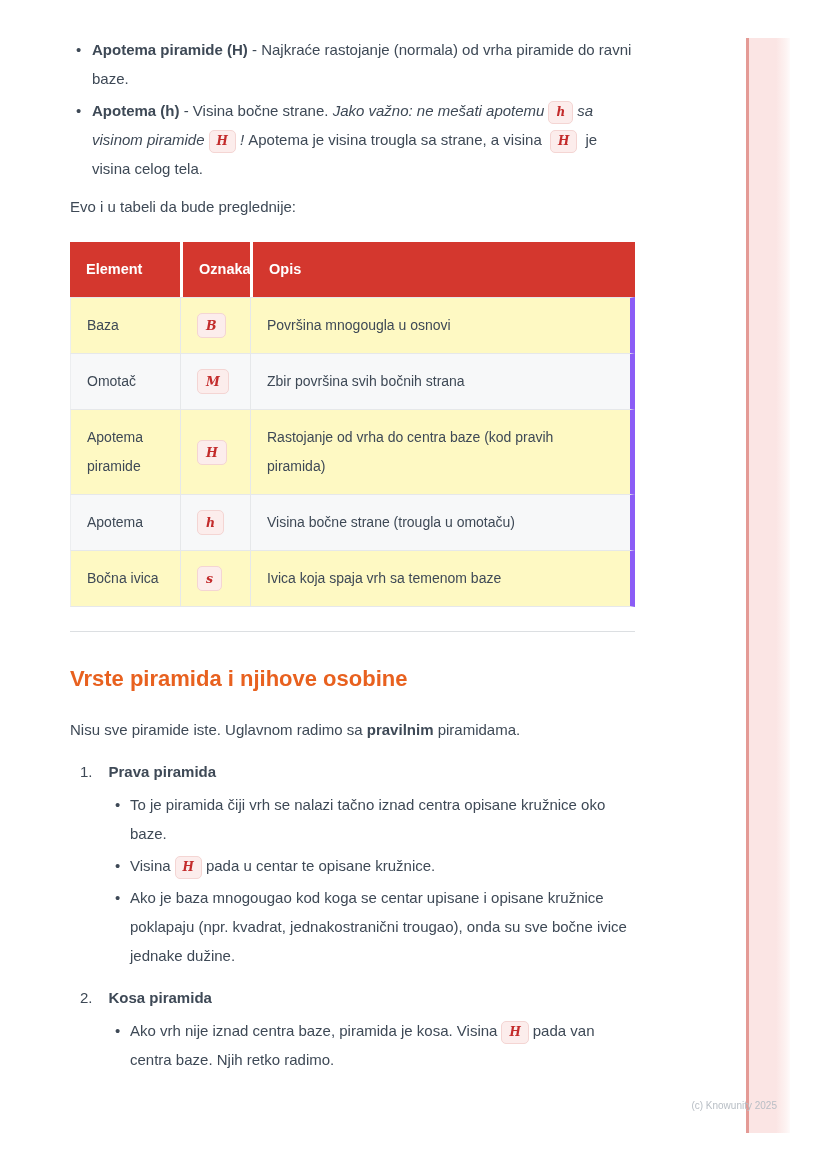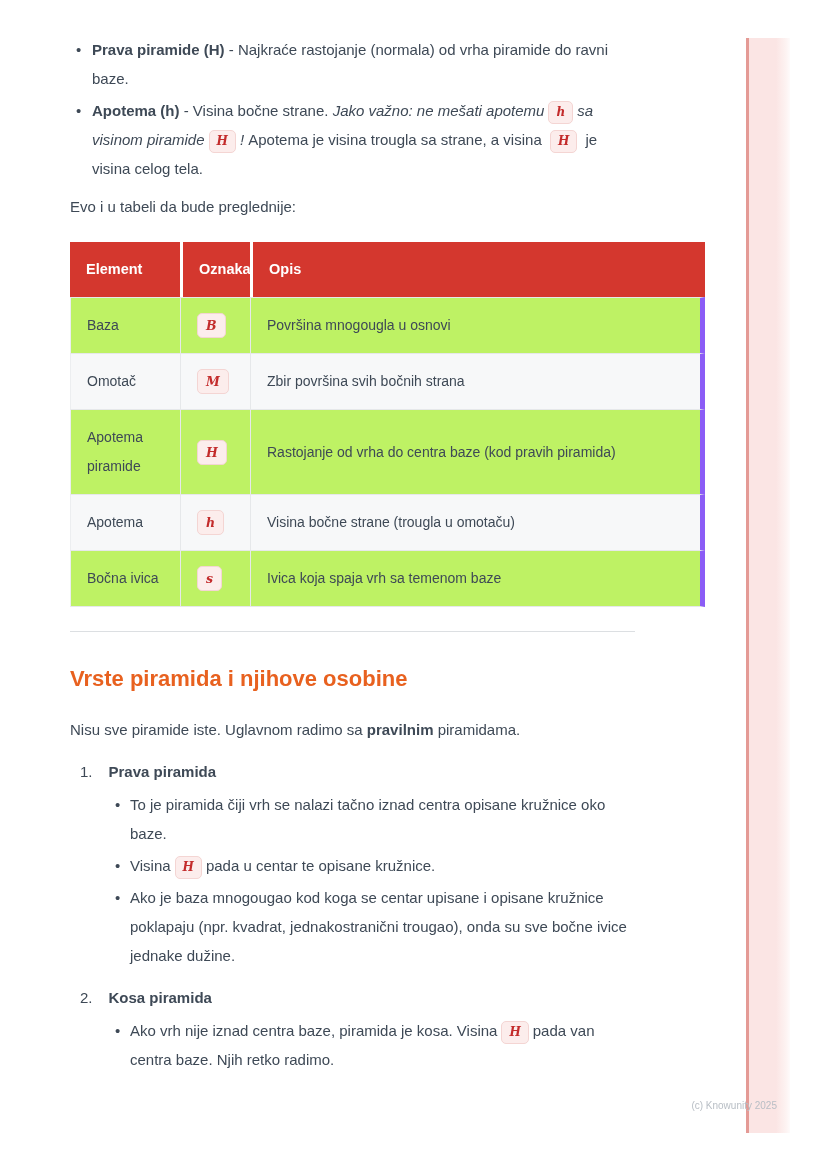--- a/index.html
+++ b/index.html
@@ -8,26 +8,26 @@
   .stripe{position:absolute;left:746px;top:38px;width:44px;height:1095px;z-index:1;
         background:linear-gradient(to right,#e49a95 0,#e49a95 3px,#fbe5e4 3px,#fbe5e4 30px,#fdf3f2 40px,#fefbfb 44px);}
   .content{position:absolute;left:70px;top:0;width:565px;z-index:2;}
   b{font-weight:bold}
   i{font-style:italic}
   .intro{list-style:none;margin:35px 0 0;padding:0;}
   .intro>li{position:relative;padding-left:22px;font-size:15px;line-height:29px;}
   .intro>li+li{margin-top:3px;}
   .intro>li::before{content:"•";position:absolute;left:6px;color:#3e4956;}
   .lead{margin:9px 0 0;font-size:15px;line-height:29px;}
-  table.el{border-collapse:separate;border-spacing:0;width:635px;margin-top:21px;font-size:14px;table-layout:fixed;}
+  table.el{border-collapse:separate;border-spacing:0;width:565px;margin-top:21px;font-size:14px;table-layout:fixed;}
   col.c1{width:110px}col.c2{width:70px}
   thead th{background:#d4372e;color:#ffffff;text-align:left;font-weight:bold;font-size:14.5px;
         line-height:21px;padding:17px 16px;border-left:3px solid #ffffff;}
   thead th:first-child{border-left:none;}
-  tbody td{padding:13px 16px;line-height:29px;vertical-align:middle;background:#bef264;
+  tbody td{padding:13px 16px;line-height:29px;vertical-align:middle;background:#fef9c3;
         border-top:1px solid #e6e8ea;border-left:1px solid #e6e8ea;}
   tbody td:first-child{border-left:1px solid #eceef0;}
   tbody td:last-child{border-right:5px solid #8b5cf6;}
   tbody tr:last-child td{border-bottom:1px solid #e6e8ea;}
   tbody tr:nth-child(even) td{background:#f7f8f9;}
   td.cel1{padding-right:6px;}
   .chip{display:inline-block;background:#fcedec;border:1px solid #f4d5d3;border-radius:5px;
         color:#c32b2b;font-family:"DejaVu Serif",serif;font-style:italic;font-weight:bold;
         font-size:12.5px;line-height:15px;padding:4px 8px;}
   .chip-inline{margin:0 4px;padding:3px 7px;font-size:12px;}
@@ -47,21 +47,21 @@
 </style>
 </head>
 <body>
 
 <div class="page">
   <div class="stripe"></div>
 
   <div class="content">
 
     <ul class="intro">
-      <li><b>Prava piramide (H)</b><span> - Najkraće rastojanje (normala) od vrha piramide do ravni baze.</span></li>
+      <li><b>Apotema piramide (H)</b><span> - Najkraće rastojanje (normala) od vrha piramide do ravni baze.</span></li>
       <li><b>Apotema (h)</b><span> - Visina bočne strane. </span><i>Jako važno: ne mešati apotemu</i><span class="chip chip-inline">h</span><i>sa visinom piramide</i><span class="chip chip-inline">H</span><i>! </i><span>Apotema je visina trougla sa strane, a visina </span><span class="chip chip-inline">H</span><span> je visina celog tela.</span></li>
     </ul>
 
     <p class="lead">Evo i u tabeli da bude preglednije:</p>
 
     <table class="el">
       <colgroup>
           <col class="c1">
           <col class="c2">
           <col>

